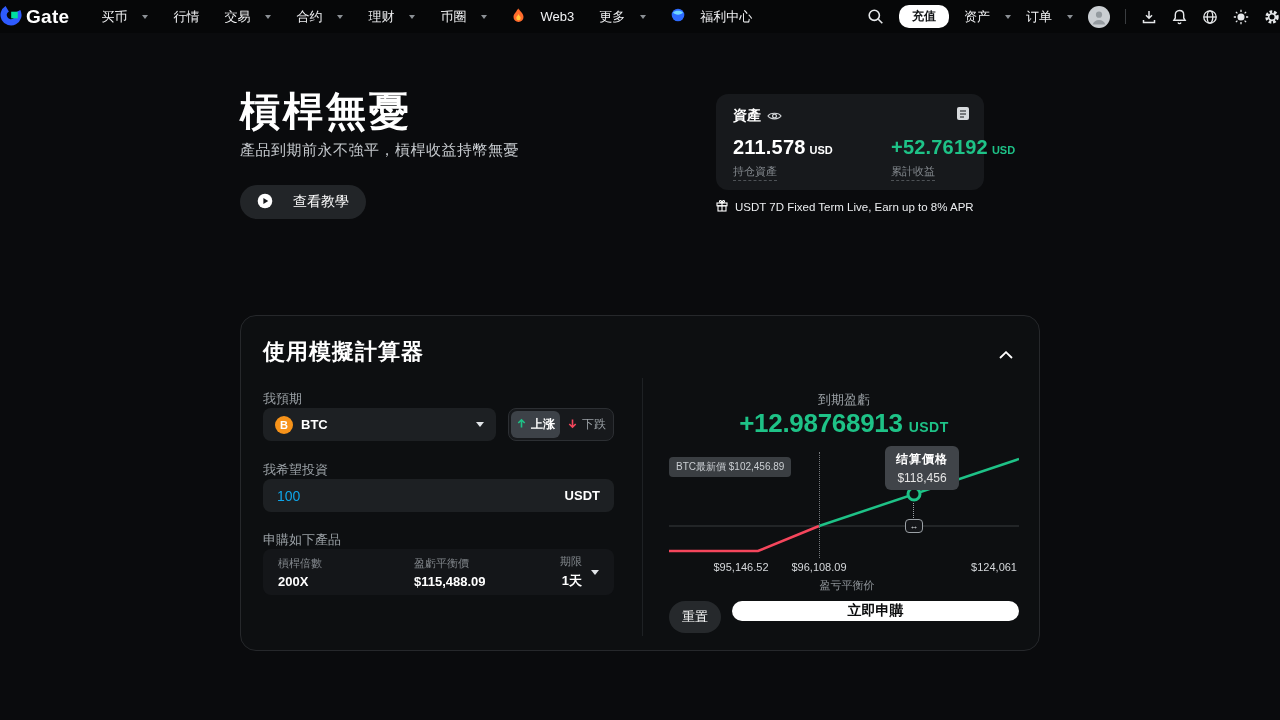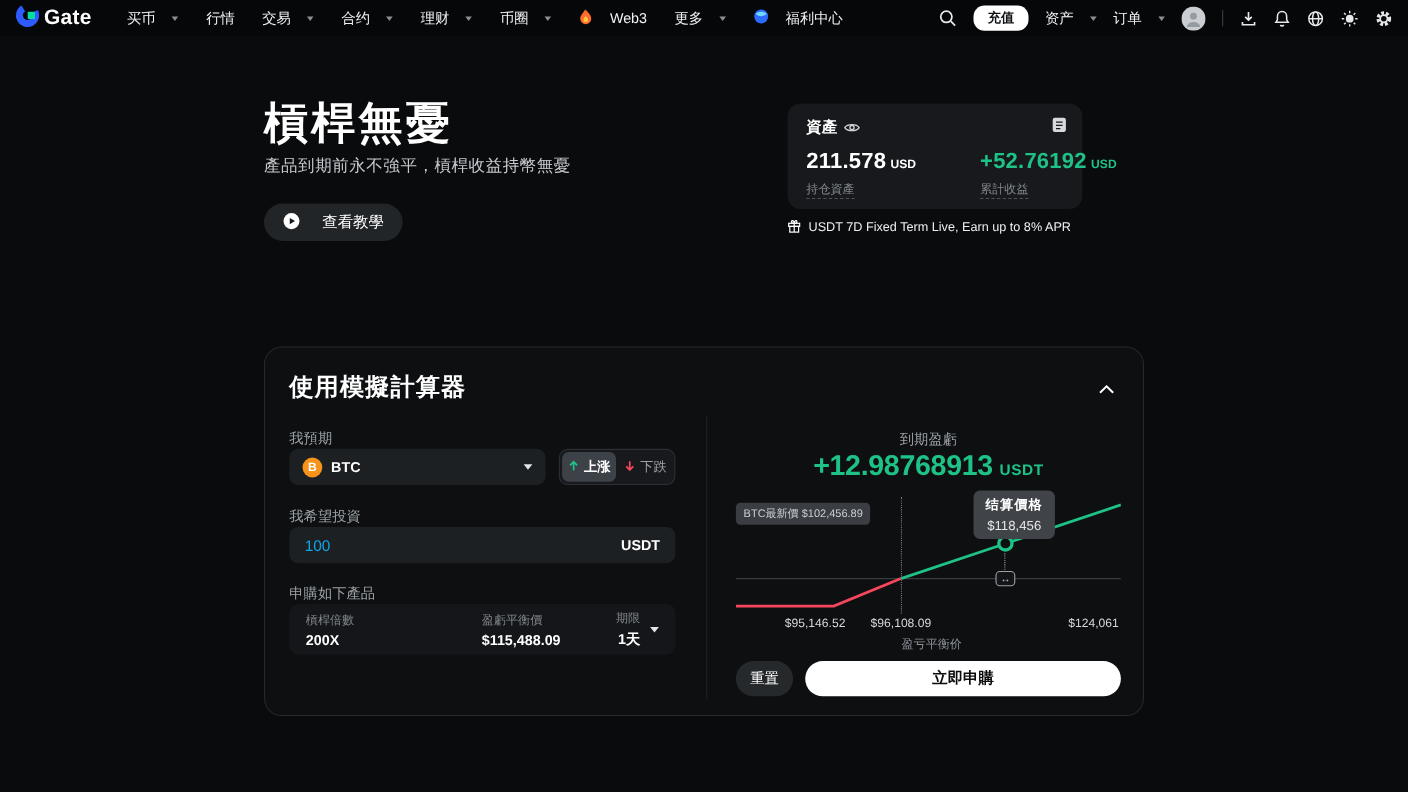--- a/index.html
+++ b/index.html
@@ -1,21 +1,21 @@
 <!DOCTYPE html>
 <html><head>
 <meta charset="utf-8">
 <style>
   * { margin:0; padding:0; box-sizing:border-box; }
   html,body { background:#0a0b0d; }
   body { font-family:"Liberation Sans","DejaVu Sans",sans-serif; color:#fff; }
   .page { position:relative; width:1280px; height:720px; background:#0a0b0d; overflow:hidden; }
 
   
-  .nav { position:absolute; top:0; left:0; right:0; height:33px; background:#060708; display:flex; align-items:center; padding:0 14px; }
+  .nav { position:absolute; top:0; left:0; right:0; height:33px; background:#060708; display:flex; align-items:center; padding:0 0; }
   .logo { display:flex; align-items:center; gap:4px; cursor:pointer; }
   .logo-text { font-size:19px; font-weight:bold; letter-spacing:.3px; }
   .nav-menu { display:flex; align-items:center; gap:25px; margin-left:32px; }
   .nav-item { display:flex; align-items:center; gap:15px; font-size:13px; color:#f2f3f5; cursor:pointer; white-space:nowrap; }
   .caret { width:0; height:0; border-left:3.5px solid transparent; border-right:3.5px solid transparent; border-top:4.5px solid #8b9095; display:inline-block; }
   .nav-right { margin-left:auto; display:flex; align-items:center; gap:15px; }
   .deposit-pill { background:#fff; color:#101214; font-size:12px; font-weight:bold; border-radius:10px; padding:3px 13px; cursor:pointer; }
   .icon-btn { display:flex; align-items:center; justify-content:center; cursor:pointer; }
   .nav-divider { width:1px; height:15px; background:#3a3d40; }
 
@@ -55,21 +55,21 @@
 
   .invest-row { position:absolute; left:22px; top:163px; width:351px; height:33px; background:#1d2023; border-radius:8px; display:flex; align-items:center; padding:0 14px; }
   .invest-row input { background:transparent; border:none; outline:none; color:#0ea5e9; font-size:14px; font-family:inherit; flex:1; }
   .invest-unit { font-size:13px; font-weight:bold; }
 
   .product-row { position:absolute; left:22px; top:233px; width:351px; height:46px; background:#141619; border-radius:8px; display:flex; align-items:center; padding:0 15px; cursor:pointer; }
   .p-col { display:flex; flex-direction:column; }
   .p-col .pl { font-size:11px; color:#82878c; }
   .p-col .pv { font-size:13px; font-weight:bold; margin-top:3px; }
   .p-col.c1 { width:136px; }
-  .p-col.c2 { flex:1;margin-left:24px; }
+  .p-col.c2 { flex:1; }
   .p-col.c3 { text-align:right; align-items:flex-end; }
   .p-caret { width:0; height:0; border-left:4.5px solid transparent; border-right:4.5px solid transparent; border-top:5.5px solid #e2e5e8; margin-left:9px; }
 
   
   .chart-title { position:absolute; left:428px; top:75px; width:350px; text-align:center; font-size:13px; color:#9ba1a6; }
   .chart-pnl { position:absolute; left:428px; top:92px; width:350px; text-align:center; color:#1ec287; font-size:26px; font-weight:bold; letter-spacing:-.3px; }
   .chart-pnl .unit { font-size:14px; letter-spacing:.5px; margin-left:6px; }
   .chart-wrap { position:absolute; left:428px; top:130px; width:350px; height:148px; }
   .chart-wrap svg.payoff { position:absolute; left:0; top:0; }
   .badge-latest { position:absolute; left:0; top:11px; background:#3a3e42; color:#caced2; font-size:10px; padding:3px 7px; border-radius:4px; white-space:nowrap; }
@@ -79,21 +79,21 @@
   .tt-label { font-size:12px; font-weight:bold; letter-spacing:1px; white-space:nowrap; }
   .tt-value { font-size:12px; color:#e5e5e5; margin-top:3px; white-space:nowrap; }
   .handle { position:absolute; left:236px; top:73px; width:18px; height:14px; background:#131518; border:1px solid #9ba1a6; border-radius:4px; color:#d5d9dc; font-size:9px; line-height:12px; text-align:center; cursor:ew-resize; }
   .tick { position:absolute; top:115px; font-size:11px; color:#d5d8db; white-space:nowrap; }
   .tick.t-left { left:72px; transform:translateX(-50%); }
   .tick.t-mid { left:150px; transform:translateX(-50%); }
   .tick.t-right { right:2px; }
   .breakeven-cap { position:absolute; top:132px; left:146px; transform:translateX(-50%); font-size:11px; color:#8e9398; border-bottom:1px dotted #6c7074; padding-bottom:17px; white-space:nowrap;margin-left:32px; }
 
   .reset-btn { position:absolute; left:428px; top:285px; width:52px; height:32px; background:#26292c; border-radius:16px; font-size:13px; color:#fff; display:flex; align-items:center; justify-content:center; cursor:pointer; }
-  .subscribe-btn { position:absolute; left:491px; top:285px; width:287px; height:32px; background:#fff; color:#0b0c0d; border-radius:16px; font-size:14px; font-weight:bold; display:flex; align-items:center; justify-content:center; cursor:pointer; }
+  .subscribe-btn { position:absolute; left:491px; top:285px; width:287px; height:20px; background:#fff; color:#0b0c0d; border-radius:16px; font-size:14px; font-weight:bold; display:flex; align-items:center; justify-content:center; cursor:pointer; }
 </style>
 </head>
 <body>
 
 <div class="page">
 
   <header class="nav">
     <div class="logo">
       <span>
         <svg width="22" height="22" viewBox="0 0 24 24">

